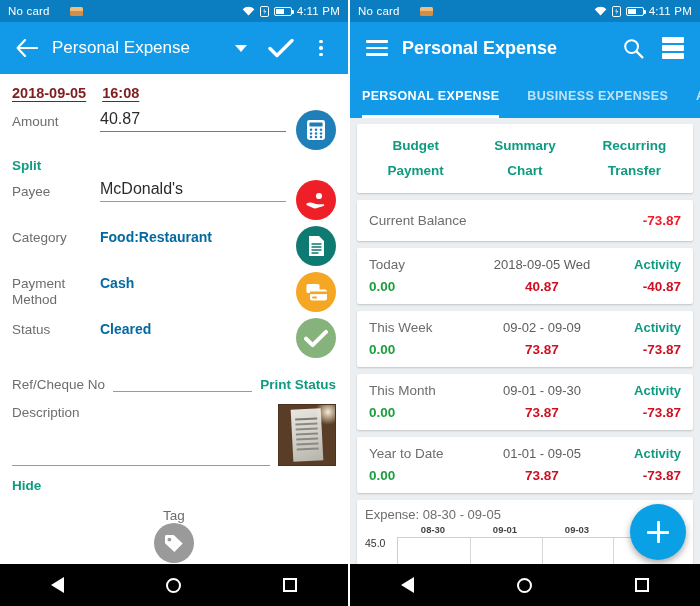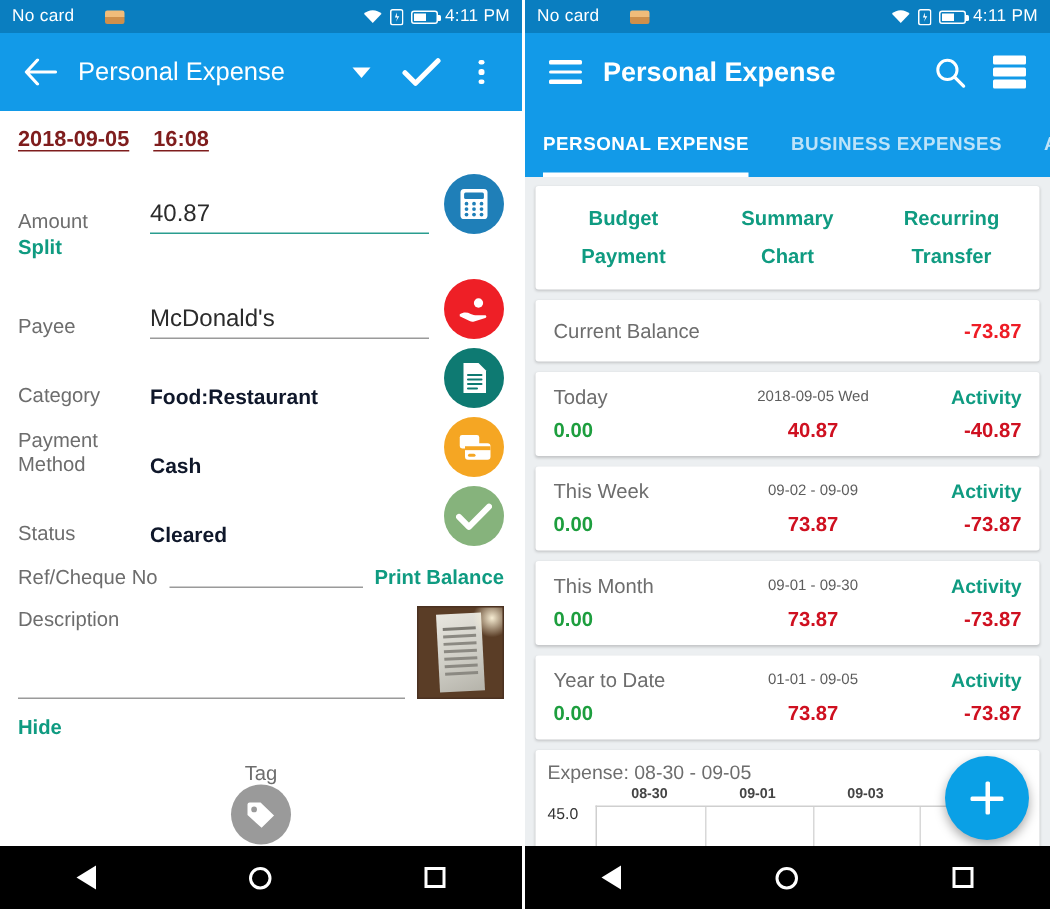--- a/index.html
+++ b/index.html
@@ -95,32 +95,32 @@
   .seg {
     display: flex; align-items: center; padding: 0 11px; font-size: 13px;
   }
   .seg.on { background: #108a6e; color: #ffffff; }
   .seg.off { background: #ffffff; color: #3b3b3b; }
   .dt {
     color: #7f1d1d; font-size: 14.5px; font-weight: 700;
     text-decoration: underline; text-underline-offset: 3px;
   }
 
-  .frow { display: flex; align-items: flex-end; min-height: 46px; }
+  .frow { display: flex; align-items: flex-start; min-height: 46px; }
   .flabel {
     width: 88px; flex-shrink: 0; color: #6d6d6d; font-size: 13.5px;
     line-height: 16px; padding-top: 4px;
   }
   .fval { flex: 1; min-width: 0; padding-right: 10px; }
   .underline-input {
     border-bottom: 1.4px solid #9a9a9a; padding-bottom: 3px;
     font-size: 16px; color: #2b2b2b; min-height: 22px;
   }
   .underline-input.teal { border-bottom-color: #2a9d8f; }
-  .red-val { color: #0f172a; font-size: 14px; font-weight: 700; padding-top: 3px; }
+  .red-val { color: #0369a1; font-size: 14px; font-weight: 700; padding-top: 3px; }
   .link-teal { color: #0f9b81; font-size: 13.5px; font-weight: 700; }
 
   .circ {
     width: 40px; height: 40px; border-radius: 50%; flex-shrink: 0;
     display: flex; align-items: center; justify-content: center;
     color: #ffffff; font-size: 18px;
   }
   .c-calc  { background: #1f7fb8; }
   .c-payee { background: #ee1f26; }
   .c-cat   { background: #0e7a72; }
@@ -191,21 +191,21 @@
   }
   .balance {
     display: flex; align-items: center; padding: 13px 12px; font-size: 13.5px;
   }
   .balance-label { color: #6d6d6d; flex: 1; }
   .balance-val { color: #ee1c25; font-weight: 700; }
   .period { padding: 9px 12px 10px; }
   .p-row { display: flex; align-items: center; }
   .p-row.top { margin-bottom: 7px; }
   .p-name { width: 100px; color: #6d6d6d; font-size: 13.5px; }
-  .p-range { flex: 1; text-align: center; color: #5d5d5d; font-size: 10px; }
+  .p-range { flex: 1; text-align: center; color: #5d5d5d; font-size: 13px; }
   .p-activity { color: #0f9b81; font-size: 13px; font-weight: 700; text-align: right; width: 66px; }
   .p-in { width: 100px; color: #1d9e3e; font-size: 13.5px; font-weight: 700; }
   .p-out { flex: 1; text-align: center; color: #cf1020; font-size: 13.5px; font-weight: 700; }
   .p-net { width: 66px; text-align: right; color: #cf1020; font-size: 13.5px; font-weight: 700; }
 
   
   .chartcard { padding: 7px 8px 0; height: 96px; overflow: hidden; position: relative; }
   .chart-title { color: #6d6d6d; font-size: 13px; margin-bottom: 2px; }
   .chart-area { position: relative; height: 70px; }
   .c-xlabels { display: flex; position: relative; height: 13px; margin-left: 32px; }
@@ -383,21 +383,21 @@
         <div class="circ c-stat">
           <svg width="24" height="19" viewBox="0 0 24 19">
               <path d="M2 9.6 8.6 16.2 22 2.8" stroke="#fff" stroke-width="4" fill="none" stroke-linecap="round" stroke-linejoin="round"></path>
             </svg>
         </div>
       </div>
 
       <div class="row-ref">
         <span class="ref-label">Ref/Cheque No</span>
         <span class="ref-line"></span>
-        <span class="print-cheque">Print Balance</span>
+        <span class="print-cheque">Print Status</span>
       </div>
 
       <div class="row-desc">
         <div class="desc-left">
           <div class="desc-label">Description</div>
           <div class="desc-line"></div>
         </div>
         <div class="thumb">
           <div class="paper"></div>
           <div class="glare"></div>

